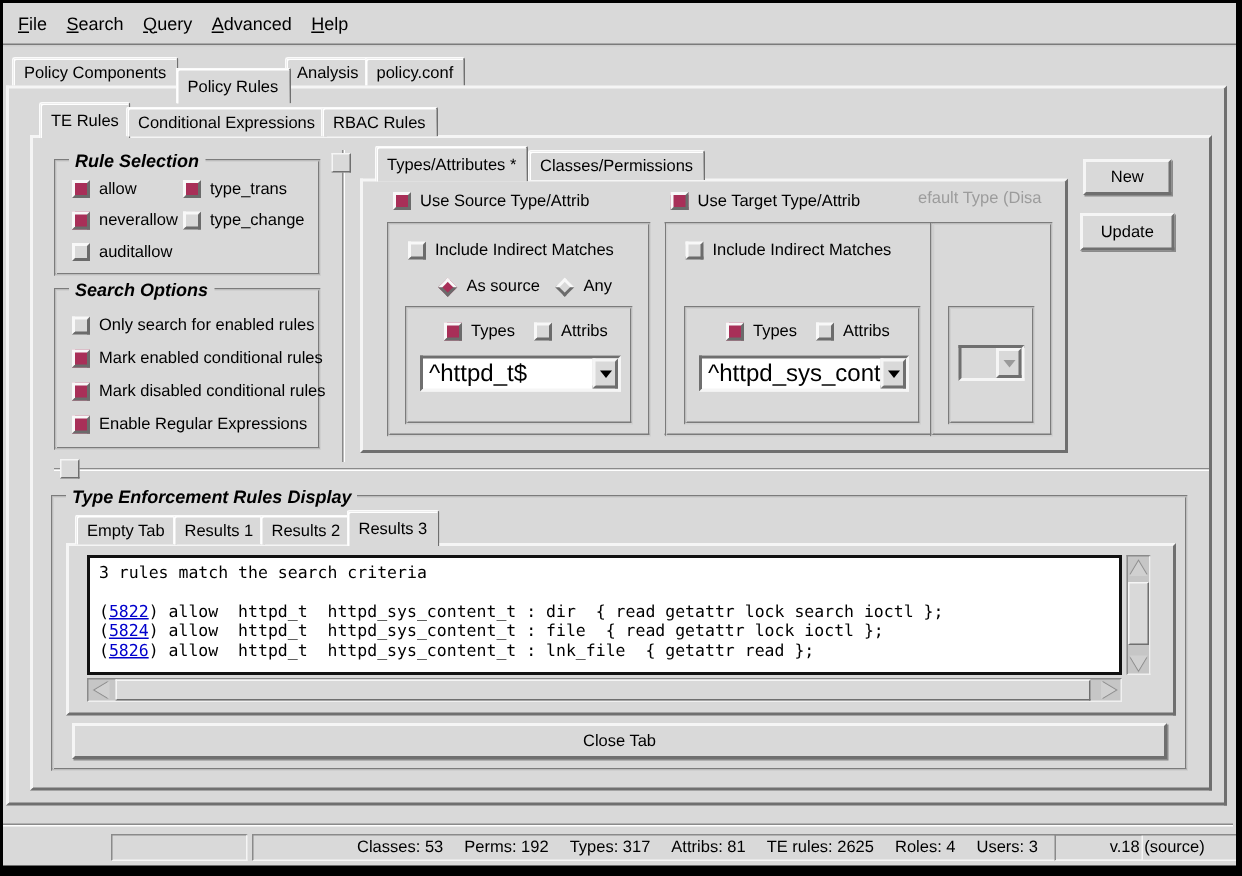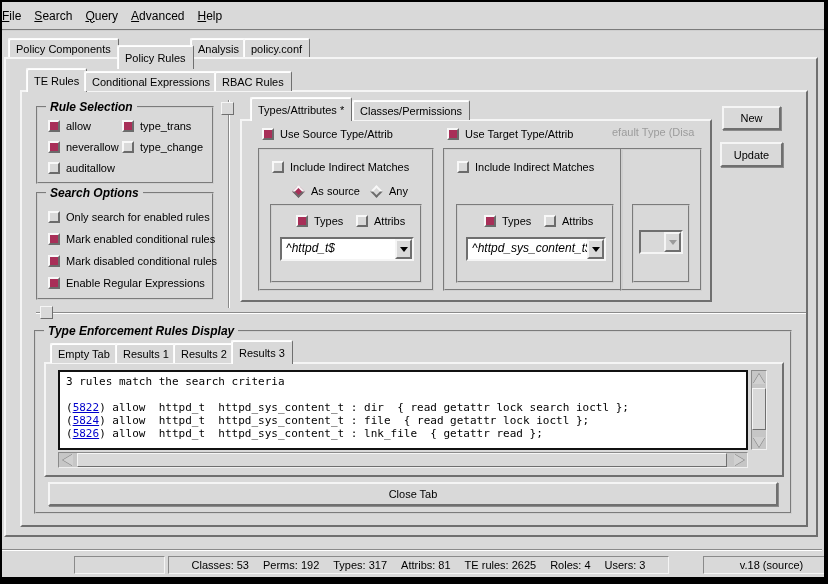--- a/index.html
+++ b/index.html
@@ -9,21 +9,21 @@
   .window { position:relative; width:828px; height:584px; background:#d9d9d9; overflow:hidden; }
   .window-frame { position:absolute; inset:0; border:2px solid #000; border-right-width:4px; border-bottom-width:7px; pointer-events:none; z-index:90; }
 
   
   .raised  { border:2px solid; border-color:#f5f5f5 #6f6f6f #6f6f6f #f5f5f5; background:#d9d9d9; }
   .grv     { border:2px groove #cfcfcf; }
 
   .abs { position:absolute; }
 
   
-  .menubar { position:absolute; left:2px; top:2px; right:4px; height:29px; display:flex; align-items:center; gap:13px; border-bottom:2px groove #cfcfcf; }
+  .menubar { position:absolute; left:2px; top:2px; right:4px; height:29px; display:flex; align-items:center; gap:13px; padding-left:10px; border-bottom:2px groove #cfcfcf; }
   .menu-item { display:inline-block; font-size:12px; color:#000; cursor:default; }
   .menu-item::first-letter { text-decoration:underline; }
 
   
   .tab { position:absolute; height:20px; background:#d9d9d9; border:1px solid; border-color:#fbfbfb #6f6f6f #d9d9d9 #fbfbfb; border-bottom:none; border-radius:2px 2px 0 0; font-size:11px; display:flex; align-items:center; justify-content:center; padding:0 7px; z-index:2; box-shadow:inset 1px 1px 0 #fff; }
   .tab.active { height:24px; z-index:4; margin-top:-3px; }
 
   .page { position:absolute; }
 
   
@@ -32,21 +32,21 @@
 
   
   .cbrow { position:absolute; display:flex; align-items:center; gap:6px; font-size:11px; white-space:nowrap; cursor:default; }
   .cb { width:12px; height:12px; flex:0 0 12px; border:2px solid; border-color:#f8f8f8 #6b6b6b #6b6b6b #f8f8f8; background:#d9d9d9; }
   .cb.on { background:#a82f58; }
   .rd { width:9px; height:9px; flex:0 0 9px; transform:rotate(45deg); border:2px solid; border-color:#f8f8f8 #6b6b6b #6b6b6b #f8f8f8; background:#d9d9d9; margin:0 2px; }
   .rd.on { background:#a82f58; }
 
   
   .combo { position:absolute; border:2px solid; border-color:#6f6f6f #f5f5f5 #f5f5f5 #6f6f6f; background:#fff; display:flex; align-items:stretch; }
-  .combo .val { flex:1; font-size:12px; padding:2px 0 0 4px; white-space:nowrap; overflow:hidden;font-style:italic; }
+  .combo .val { flex:1; font-size:16px; padding:2px 0 0 4px; white-space:nowrap; overflow:hidden; }
   .combo .arrow-btn { width:17px; border:2px solid; border-color:#f5f5f5 #6f6f6f #6f6f6f #f5f5f5; background:#d9d9d9; display:flex; align-items:center; justify-content:center; }
   .tri-down { width:0; height:0; border-left:4px solid transparent; border-right:4px solid transparent; border-top:5px solid #000; }
   .combo.disabled { background:#d9d9d9; }
   .combo.disabled .tri-down { border-top-color:#9a9a9a; }
 
   .btn { position:absolute; border:2px solid; border-color:#f5f5f5 #6f6f6f #6f6f6f #f5f5f5; background:#d9d9d9; font-size:11px; display:flex; align-items:center; justify-content:center; cursor:default; box-shadow:1px 1px 0 #8a8a8a; }
 
   
   .sash-v { position:absolute; width:2px; border-left:1px solid #8a8a8a; border-right:1px solid #fff; }
   .sash-h { position:absolute; height:2px; border-top:1px solid #8a8a8a; border-bottom:1px solid #fff; }
@@ -267,21 +267,21 @@
       <div class="sb-btn" style="right:1px;top:0;width:15px;height:14px;">
           <span class="tri-r"></span>
         </div>
     </div>
 
     <div class="btn" style="left:48px;top:482px;width:730px;height:24px;">Close Tab</div>
   </div>
 
   <div class="sash-h" style="left:2px;top:549px;width:820px;z-index:5;"></div>
   <div class="status-box" style="left:74px;top:556px;width:91px;z-index:5;"></div>
-  <div class="status-box stats" style="left:168px;top:556px;width:501px;z-index:5;">
+  <div class="status-box stats" style="left:168px;top:556px;width:594px;z-index:5;">
     <span>Classes: 53</span>
     <span>Perms: 192</span>
     <span>Types: 317</span>
     <span>Attribs: 81</span>
     <span>TE rules: 2625</span>
     <span>Roles: 4</span>
     <span>Users: 3</span>
   </div>
   <div class="status-box" style="left:703px;top:556px;width:137px;z-index:5;">v.18 (source)</div>
 

